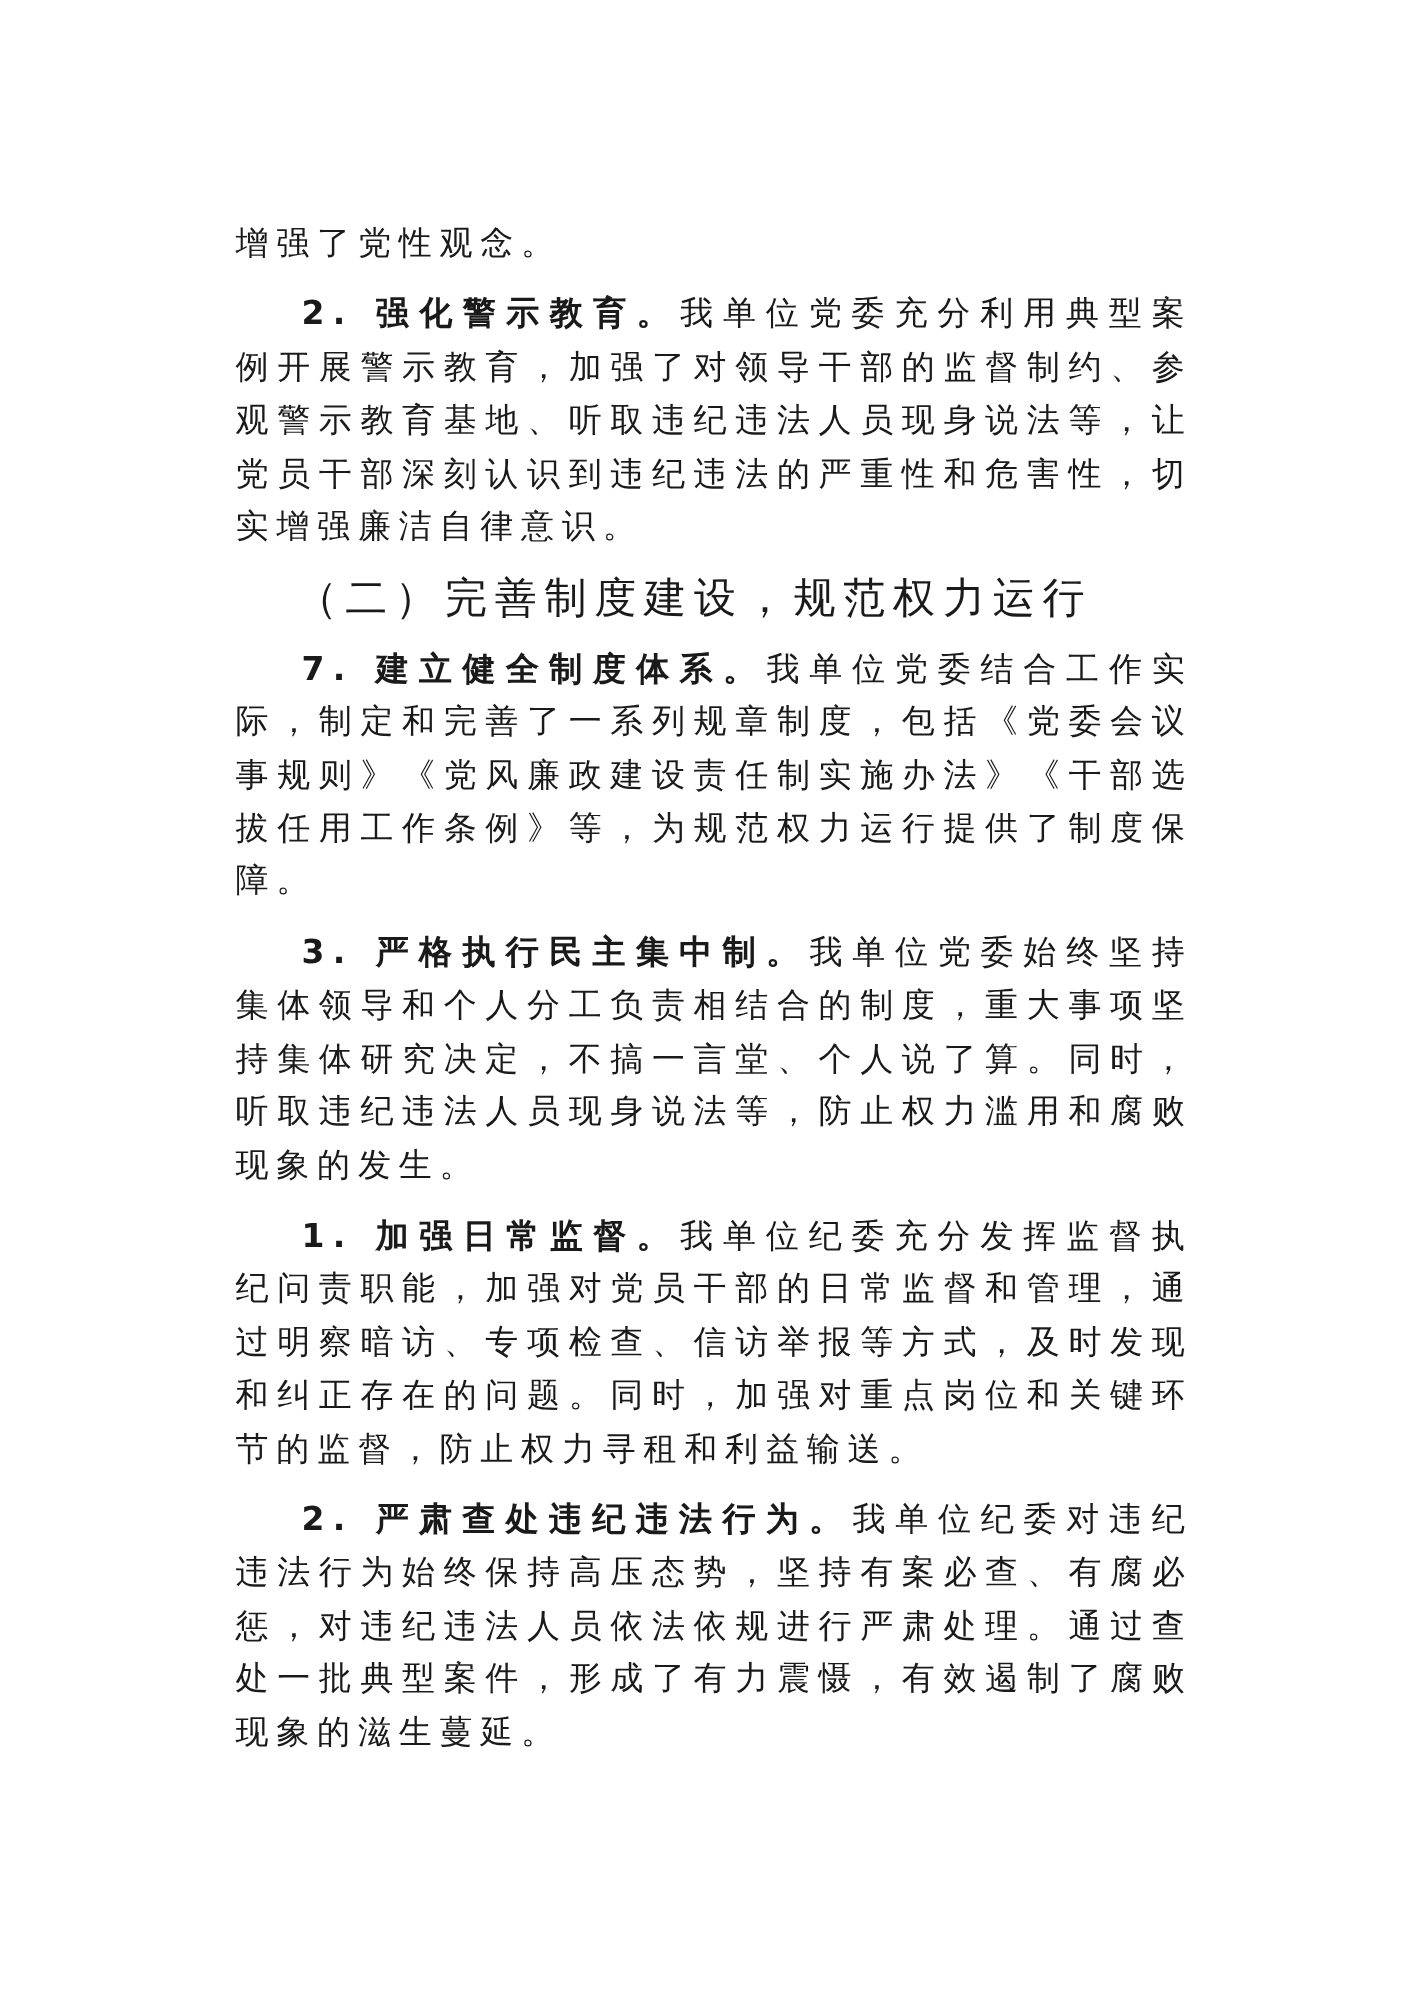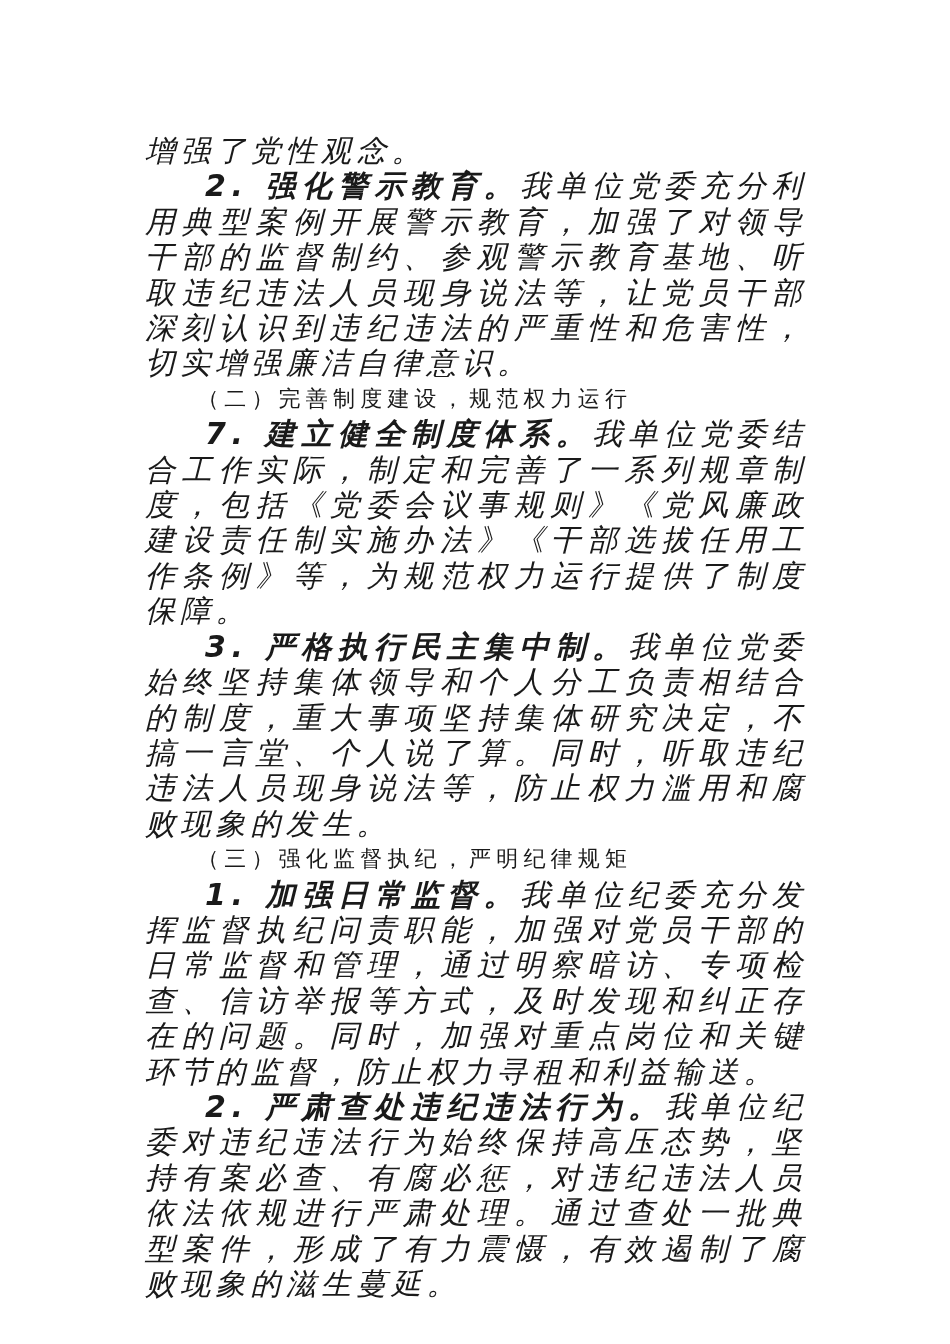--- a/index.html
+++ b/index.html
@@ -18,33 +18,32 @@
     .page {
       position: absolute;
       left: 145px;
       top: 133px;
       width: 662px;
     }
     .para {
       margin: 0;
     }
     .para p {
-      margin: 0;
-      font-size: 30px;
+      margin: 12px;
+      font-size: 22px;
       line-height: 35.4px;
       letter-spacing: 5.2px;
       text-align: justify;
       text-indent: 2em;
       word-break: break-all;
-      font-style: italic;
     }
     .para p.noindent { text-indent: 0; }
     .heading {
       margin: 0;
-      font-size: 22px;
+      font-size: 28px;
       line-height: 35.4px;
       letter-spacing: 5.2px;
       padding-left: 52px;
     }
     b.lead {
       font-family: "DejaVu Sans", "Liberation Sans", sans-serif;
       font-weight: bold;
       letter-spacing: 5.6px;
     }
   </style>
@@ -64,21 +63,20 @@
   <div class="heading">（二）完善制度建设，规范权力运行</div>
 
   <div class="para">
     <p><b class="lead">7. 建立健全制度体系。</b><span>我单位党委结合工作实际，制定和完善了一系列规章制度，包括《党委会议事规则》《党风廉政建设责任制实施办法》《干部选拔任用工作条例》等，为规范权力运行提供了制度保障。</span></p>
   </div>
 
   <div class="para">
     <p><b class="lead">3. 严格执行民主集中制。</b><span>我单位党委始终坚持集体领导和个人分工负责相结合的制度，重大事项坚持集体研究决定，不搞一言堂、个人说了算。同时，听取违纪违法人员现身说法等，防止权力滥用和腐败现象的发生。</span></p>
   </div>
 
-  <div class="heading">（三）强化监督执纪，严明纪律规矩</div>
 
   <div class="para">
     <p><b class="lead">1. 加强日常监督。</b><span>我单位纪委充分发挥监督执纪问责职能，加强对党员干部的日常监督和管理，通过明察暗访、专项检查、信访举报等方式，及时发现和纠正存在的问题。同时，加强对重点岗位和关键环节的监督，防止权力寻租和利益输送。</span></p>
   </div>
 
   <div class="para">
     <p><b class="lead">2. 严肃查处违纪违法行为。</b><span>我单位纪委对违纪违法行为始终保持高压态势，坚持有案必查、有腐必惩，对违纪违法人员依法依规进行严肃处理。通过查处一批典型案件，形成了有力震慑，有效遏制了腐败现象的滋生蔓延。</span></p>
   </div>
 
 </div>

